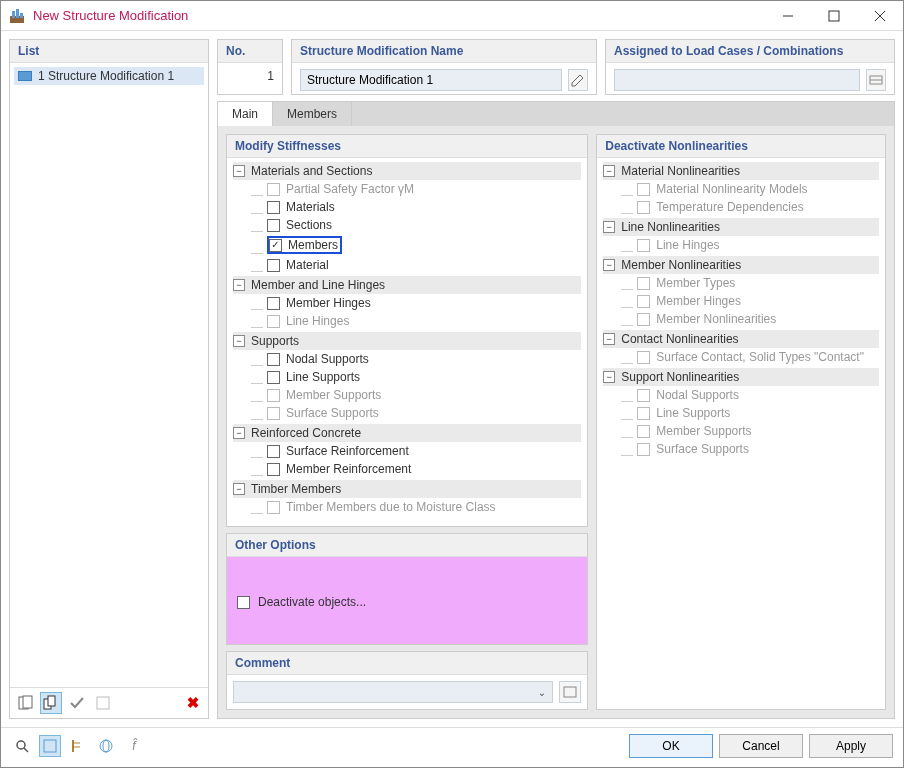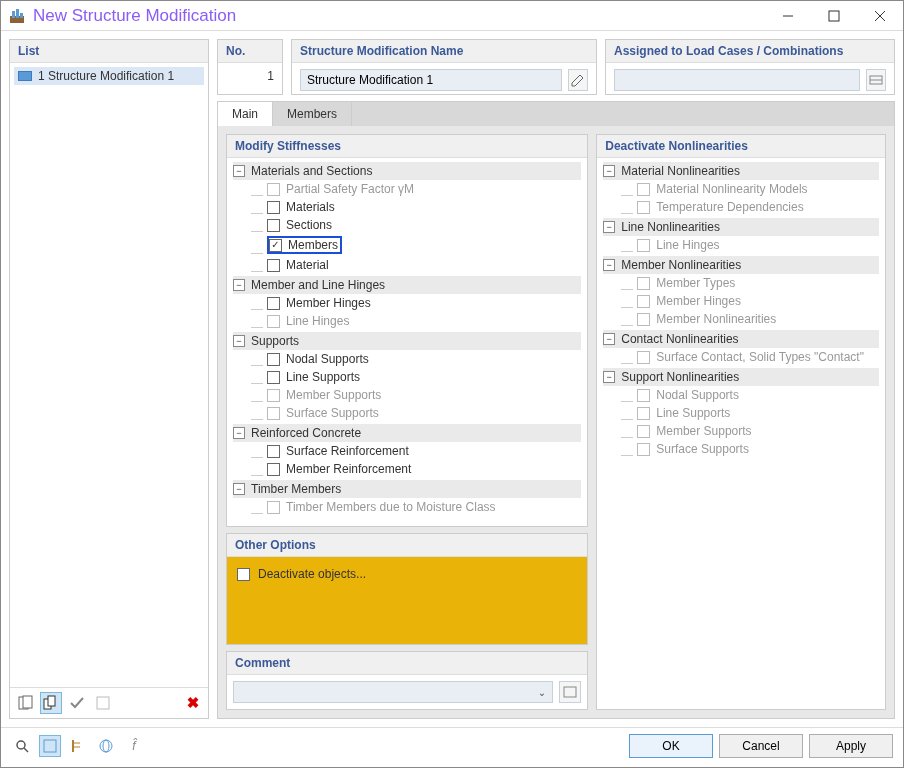--- a/index.html
+++ b/index.html
@@ -1,21 +1,21 @@
 <!DOCTYPE html>
 <html><head>
 <meta charset="utf-8">
 <style>
 * { box-sizing: border-box; margin: 0; padding: 0; }
 body { font-family: "Segoe UI", Tahoma, sans-serif; font-size: 12px; background: #fff; color: #333; }
 .window { width: 904px; height: 768px; border: 1px solid #888; background: #fff; position: relative; }
 
 .titlebar { height: 30px; display: flex; align-items: center; padding: 0 0 0 8px; border-bottom: 1px solid #ddd; }
 .titlebar .appicon { width: 16px; height: 16px; margin-right: 8px; }
-.titlebar .title { flex: 1; font-size: 17px; color: #8b5cf6; }
+.titlebar .title { flex: 1; font-size: 13px; color: #be185d; }
 .titlebar .ctrls { display: flex; }
 .titlebar .ctrl { width: 46px; height: 30px; display: flex; align-items: center; justify-content: center; cursor: pointer; }
 
 .body { display: flex; gap: 8px; padding: 8px; height: 696px; background: #fff; }
 
 .left-panel { width: 200px; display: flex; flex-direction: column; border: 1px solid #ccc; }
 .panel-header { background: #f0f0f0; padding: 4px 8px; color: #3b5998; font-weight: 600; border-bottom: 1px solid #ddd; }
 .list-content { flex: 1; background: #fff; padding: 4px; }
 .list-item { display: flex; align-items: center; padding: 2px 4px; background: #dbe7f5; }
 .list-item .marker { width: 14px; height: 10px; background: #5a9bd5; margin-right: 6px; border: 1px solid #3b7ac5; }
@@ -54,21 +54,21 @@
 .tree-children { padding-left: 18px; }
 .tree-item { display: flex; align-items: flex-end; padding: 2px 0; }
 .tree-item .chk { width: 13px; height: 13px; border: 1px solid #666; margin-right: 6px; display:flex; align-items:center; justify-content:center; font-size:10px; line-height:1; background:#fff; cursor:pointer; }
 .tree-item .chk.checked { background:#fff; }
 .tree-item .chk.checked::after { content: "✓"; color:#333; font-size:10px; }
 .tree-item.disabled { color: #999; }
 .tree-item.disabled .chk { border-color: #bbb; }
 .tree-item .dash { width: 12px; height: 1px; background:#ccc; margin-right:4px; }
 .hl { border: 2px solid #1a4fd6; }
 
-.other-opts { border: 1px solid #ccc; background:#eab308; flex:1; display:flex; flex-direction:column;}
+.other-opts { border: 1px solid #ccc; background:#f0abfc; flex:1; display:flex; flex-direction:column;gap:28px;}
 .oo-body { padding: 10px; }
 .oo-row { display:flex; align-items:center; gap:8px; }
 
 .comment { border: 1px solid #ccc; background:#fff; }
 .comment-body { padding:6px; display:flex; gap:6px; align-items:center;}
 .comment-body .combo { flex:1; background:#e9eef4; border:1px solid #c8d0da; height:22px; display:flex; align-items:center; justify-content:flex-end; padding:0 6px;}
 .chev { font-size:10px; color:#555; }
 
 .footer { height: 36px; border-top: 1px solid #ddd; display: flex; align-items: center; padding: 0 10px; gap: 6px; }
 .footer .spcr { flex:1; }

